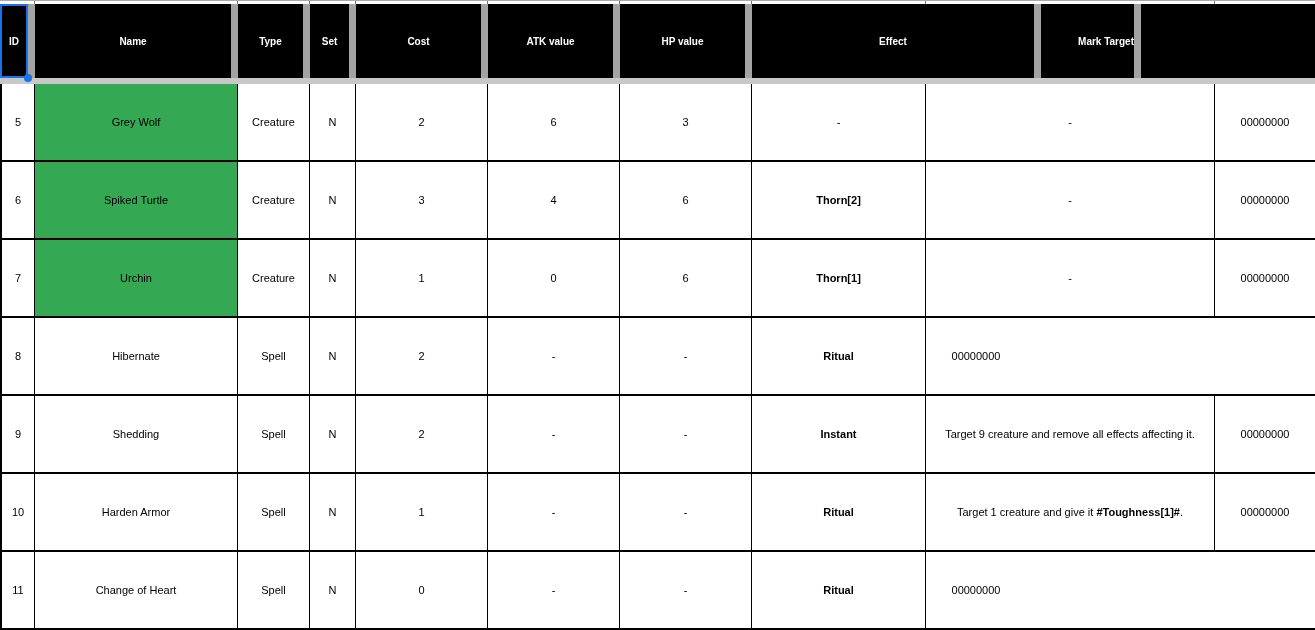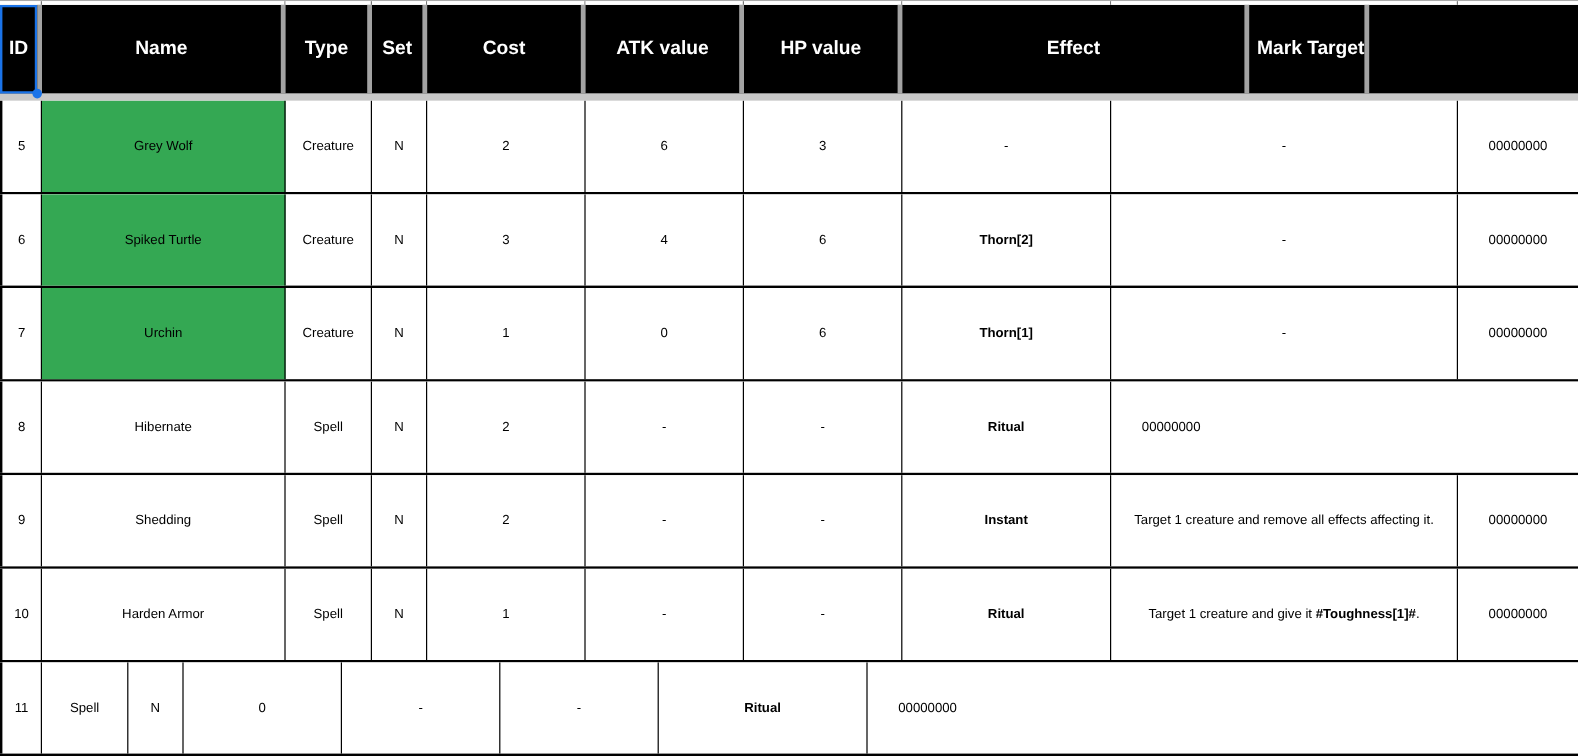--- a/index.html
+++ b/index.html
@@ -23,22 +23,22 @@
   }
   .top-sliver .tick-cell:last-child { border-right: none; }
 
   
   .header-row {
     display: flex; height: 74px; width: 100%;
     background: #000000;
   }
   .header-cell {
     display: flex; align-items: center; justify-content: center;
-    color: #ffffff; font-weight: bold; font-size: 16px;
-    border-right: 4px solid #a3a3a3;
+    color: #ffffff; font-weight: bold; font-size: 10px;
+    border-right: 7px solid #a3a3a3;
     position: relative; text-align: center;
   }
   .header-cell.selected {
     box-shadow: inset 0 0 0 2px #1a73e8;
   }
   .fill-handle {
     position: absolute; right: -4px; bottom: -4px;
     width: 8px; height: 8px; border-radius: 50%;
     background: #1a73e8; z-index: 5;
   }
@@ -172,40 +172,41 @@
       <div class="data-row">
         <div class="cell" style="width: 35px;">9</div>
         <div class="cell" style="width: 203px;">Shedding</div>
         <div class="cell" style="width: 72px;">Spell</div>
         <div class="cell" style="width: 46px;">N</div>
         <div class="cell" style="width: 132px;">2</div>
         <div class="cell" style="width: 132px;">-</div>
         <div class="cell" style="width: 132px;">-</div>
         <div class="cell kw-bold" style="width: 174px;">Instant</div>
         <div class="cell" style="width: 289px;">
-          <span><span>Target 1 creature and remove all effects affecting it.</span></span>
+          <span><span>Target 9 creature and remove all effects affecting it.</span></span>
         </div>
         <div class="cell" style="width: 100px;">00000000</div>
       </div>
       <div class="data-row">
         <div class="cell" style="width: 35px;">10</div>
         <div class="cell" style="width: 203px;">Harden Armor</div>
         <div class="cell" style="width: 72px;">Spell</div>
         <div class="cell" style="width: 46px;">N</div>
         <div class="cell" style="width: 132px;">1</div>
         <div class="cell" style="width: 132px;">-</div>
         <div class="cell" style="width: 132px;">-</div>
         <div class="cell kw-bold" style="width: 174px;">Ritual</div>
         <div class="cell" style="width: 289px;">
           <span><span>Target 1 creature and give it </span><span class="bold">#Toughness[1]#</span><span>.</span></span>
         </div>
         <div class="cell" style="width: 100px;">00000000</div>
       </div>
       <div class="data-row">
         <div class="cell" style="width: 35px;">11</div>
+        <div class="cell" style="width: 203px;">Change of Heart</div>
         <div class="cell" style="width: 72px;">Spell</div>
         <div class="cell" style="width: 46px;">N</div>
         <div class="cell" style="width: 132px;">0</div>
         <div class="cell" style="width: 132px;">-</div>
         <div class="cell" style="width: 132px;">-</div>
         <div class="cell kw-bold" style="width: 174px;">Ritual</div>
         <div class="cell" style="width: 100px;">00000000</div>
       </div>
     </div>
 </div>

